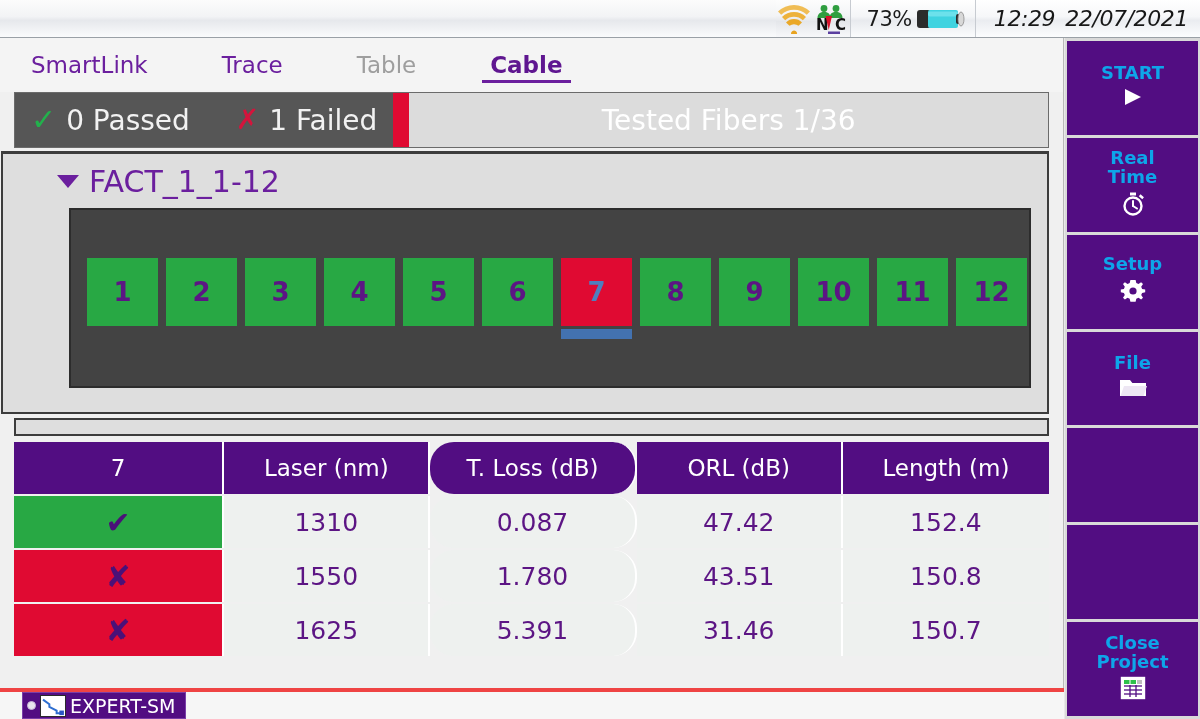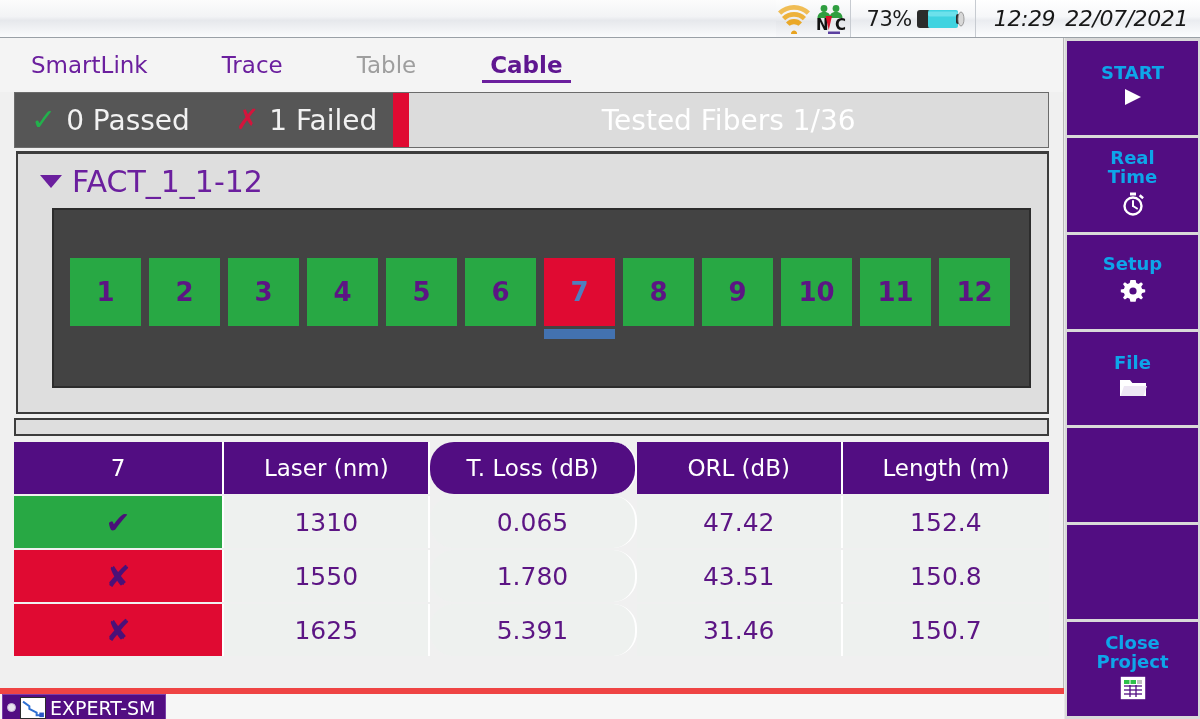--- a/index.html
+++ b/index.html
@@ -64,23 +64,23 @@
   .bl-item { display: flex; align-items: center; gap: 10px; font-size: 28px; }
   .ck { color: #22b14c; font-size: 30px; font-weight: bold; line-height: 1; }
   .xk { color: #d4143c; font-size: 28px; font-weight: bold; line-height: 1; }
   .bl-sp { width: 18px; }
   .banner-bar { width: 16px; background: #e00a32; height: 100%; }
   .banner-right { flex: 1 1 auto; background: #dcdcdc; height: 100%;
                   display: flex; align-items: center; justify-content: center; text-align: right; }
   .banner-right span { font-size: 28px; color: #ffffff; }
 
   
-  .cable-panel { margin: 3px 14px 0 16px; height: 263px;
+  .cable-panel { margin: 3px 14px 0 1px; height: 263px;
                  background: #dedede; border: 2px solid #3c3c3c;
-                 border-top: 3px solid #3c3c3c; }
+                 border-top: 3px solid #3c3c3c; padding-left: 32px; }
   .cable-head { height: 54px; display: flex; align-items: center; padding-left: 22px; gap: 10px; }
   .tri { width: 0; height: 0; border-left: 11px solid transparent;
          border-right: 11px solid transparent; border-top: 13px solid #6b1f9e; }
   .cable-name { font-size: 30px; color: #6b1f9e; }
   .tile-box { margin: 0 16px 0 34px; height: 180px; background: #434343;
               border: 2px solid #2c2c2c; display: flex; align-items: center;
               padding: 0 16px; }
   .tiles { display: flex; gap: 8px; align-items: flex-start; }
   .tile { width: 71px; }
   .tile .sq { height: 68px; background: #28a844; display: flex;
@@ -118,22 +118,22 @@
              background: #d9d9d9; display: flex; flex-direction: column; padding: 3px 2px; gap: 3px; }
   .sbtn { flex: 1 1 0; background: #520d82; color: #0ea5e9;
           display: flex; flex-direction: column; align-items: center;
           justify-content: center; gap: 4px; text-align: center;
           font-size: 18px; font-weight: bold; line-height: 1.05; }
   .sbtn .lbl { white-space: pre-line; }
   .sb-ico { display: block; }
 
   
   .taskbar { position: absolute; left: 0; top: 688px; width: 1064px; height: 31px;
-             background: #f6f6f6; border-top: 6px solid #ef4444; display: flex;
-             align-items: center; }
+             background: #f6f6f6; border-top: 4px solid #ef4444; display: flex;
+             align-items: flex-end; padding-left: 20px; }
   .tb-item { height: 27px; margin: 2px 0 0 2px; background: #520d82;
              display: flex; align-items: center; gap: 4px; padding: 0 10px 0 4px;
              border: 1px solid #7a3ea8; }
   .tb-dot { width: 9px; height: 9px; border-radius: 50%; border: 1px solid #c8b5d8;
             background: #e9e4ee; }
   .tb-ico { width: 26px; height: 22px; display: block; background: #ffffff;
             border: 1px solid #2b2b2b; }
   .tb-label { color: #ffffff; font-size: 19px; }
 </style>
 </head>
@@ -281,21 +281,21 @@
         <div class="th c2">T. Loss (dB)</div>
         <div class="th c3">ORL (dB)</div>
         <div class="th c4">Length (m)</div>
       </div>
 
       <div class="trow">
         <div class="td c0 st-pass">
           <span class="st-mark">✔</span>
         </div>
         <div class="td c1">1310</div>
-        <div class="td c2">0.065</div>
+        <div class="td c2">0.087</div>
         <div class="td c3">47.42</div>
         <div class="td c4">152.4</div>
       </div>
 
       <div class="trow">
         <div class="td c0 st-fail">
           <span class="st-mark">✘</span>
         </div>
         <div class="td c1">1550</div>
         <div class="td c2">1.780</div>

